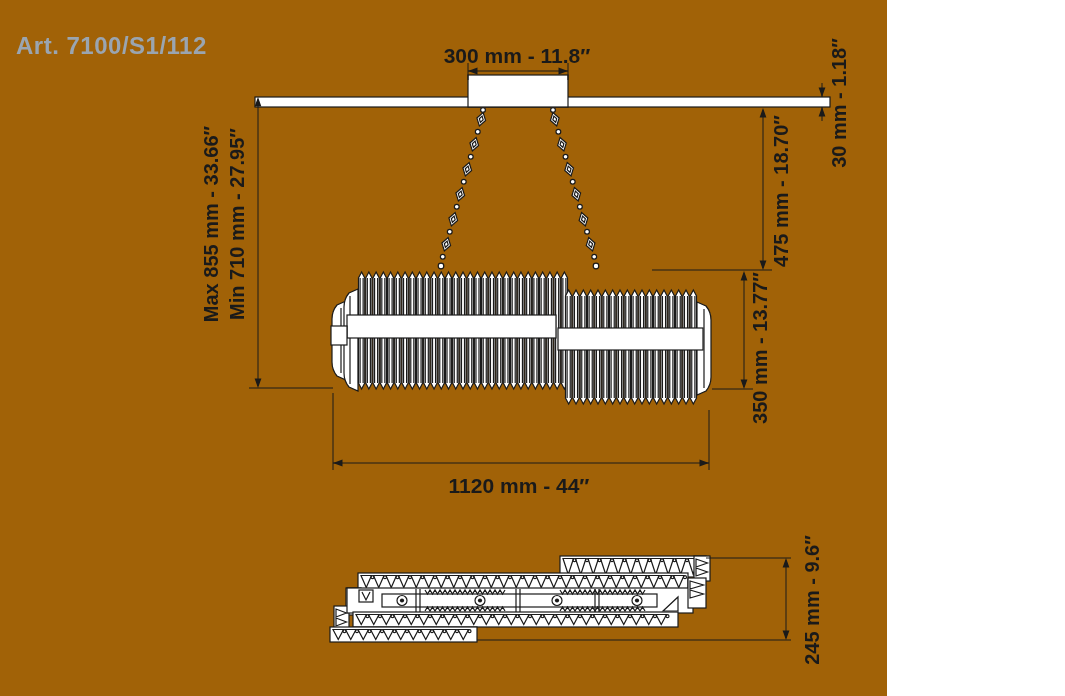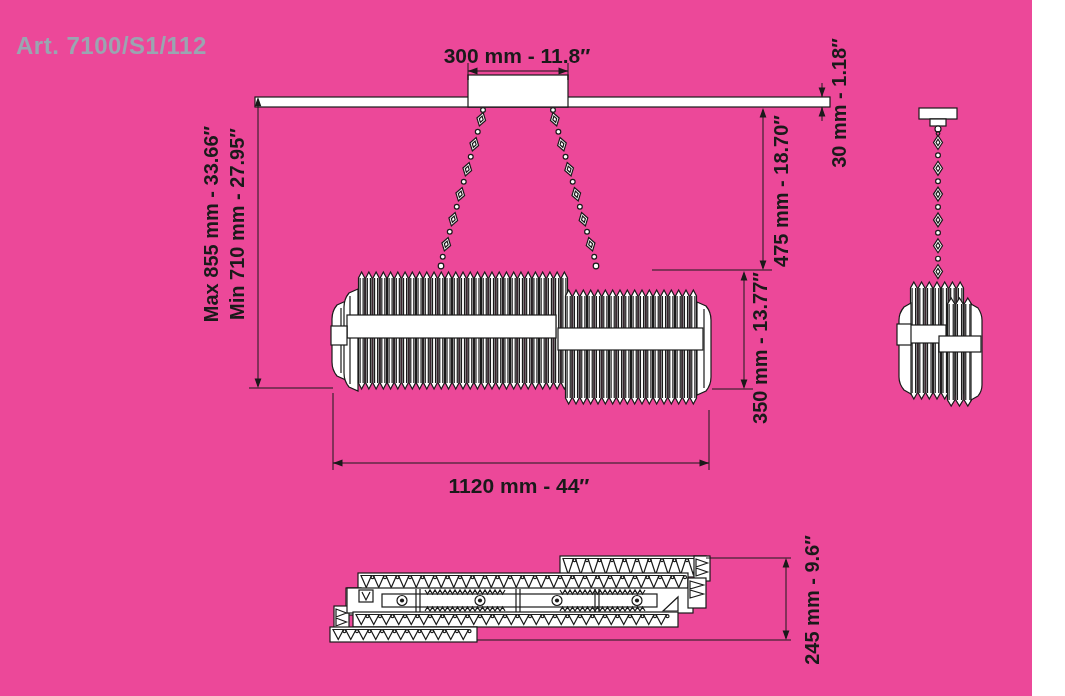--- a/index.html
+++ b/index.html
@@ -1,16 +1,16 @@
 <!DOCTYPE html>
 <html style="--line: #1a1a1a; --title: #9aa5b1;"><head>
 <meta charset="utf-8">
 <style>
   html,body{margin:0;padding:0;background:#fff;}
-  .page{position:relative;width:1032px;height:696px;background:#ec4899;overflow:hidden;
+  .page{position:relative;width:887px;height:696px;background:#a16207;overflow:hidden;
         font-family:"Liberation Sans",sans-serif;text-decoration:underline;}
   svg{position:absolute;left:0;top:0;}
   .s{stroke:var(--line,#1a1a1a);fill:none;stroke-width:1.2;}
   .sw{stroke:var(--line,#1a1a1a);fill:#fff;stroke-width:1.2;}
   .dim{stroke:var(--line,#1a1a1a);fill:none;stroke-width:1;}
   .fillln{fill:var(--line,#1a1a1a);stroke:none;}
   .t-title{font:700 24px "Liberation Sans",sans-serif;fill:var(--title,#9aa5b1);letter-spacing:.5px;}
   .t-dim{font:600 21px "Liberation Sans",sans-serif;fill:var(--line,#1a1a1a);}
   .t-dimv{font:600 20px "Liberation Sans",sans-serif;fill:var(--line,#1a1a1a);}
 </style>

